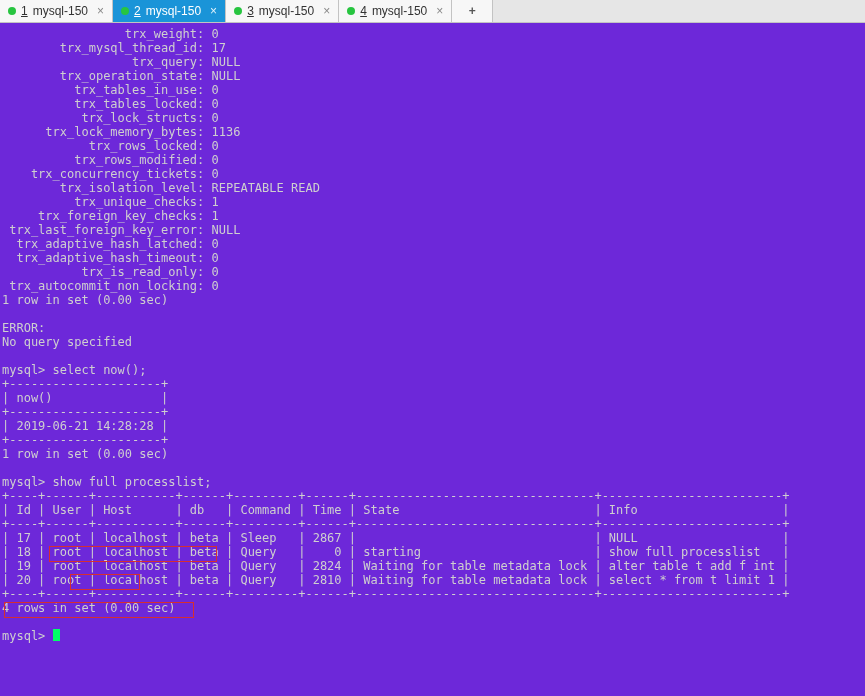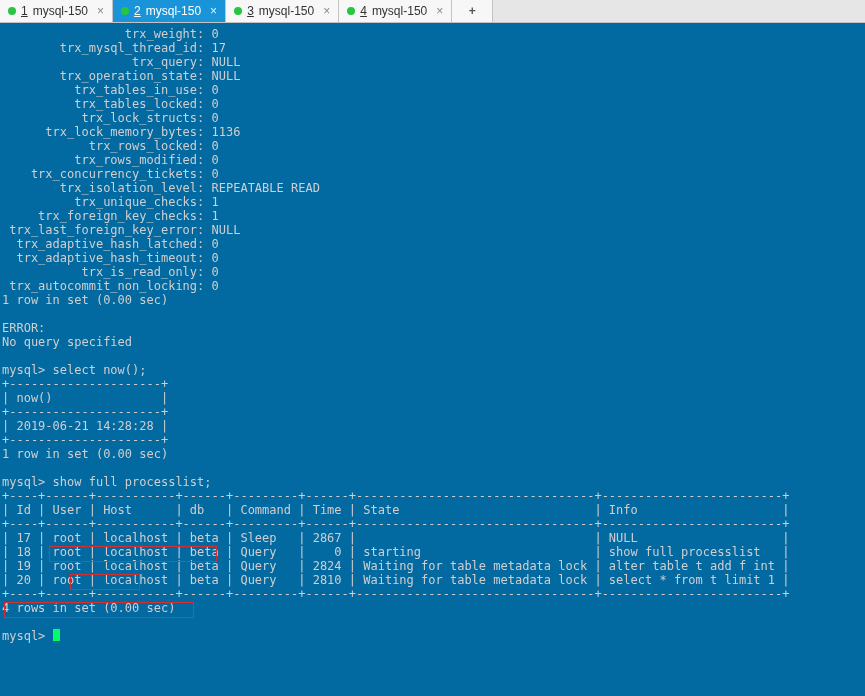--- a/index.html
+++ b/index.html
@@ -58,21 +58,21 @@
   .tab.add {
     width: 24px;
     justify-content: center;
     font-weight: bold;
     color: #555;
   }
   .terminal {
     position: relative;
     width: 865px;
     height: 674px; 
-    background: #0369a1;
+    background: #6d28d9;
     color: #cfcfcf;
     overflow: hidden;
   }
   .term-content {
     position: relative;
     padding: 4px 2px 4px 2px;
     white-space: pre;
     line-height: 14px;
     letter-spacing: 0px;
   }

